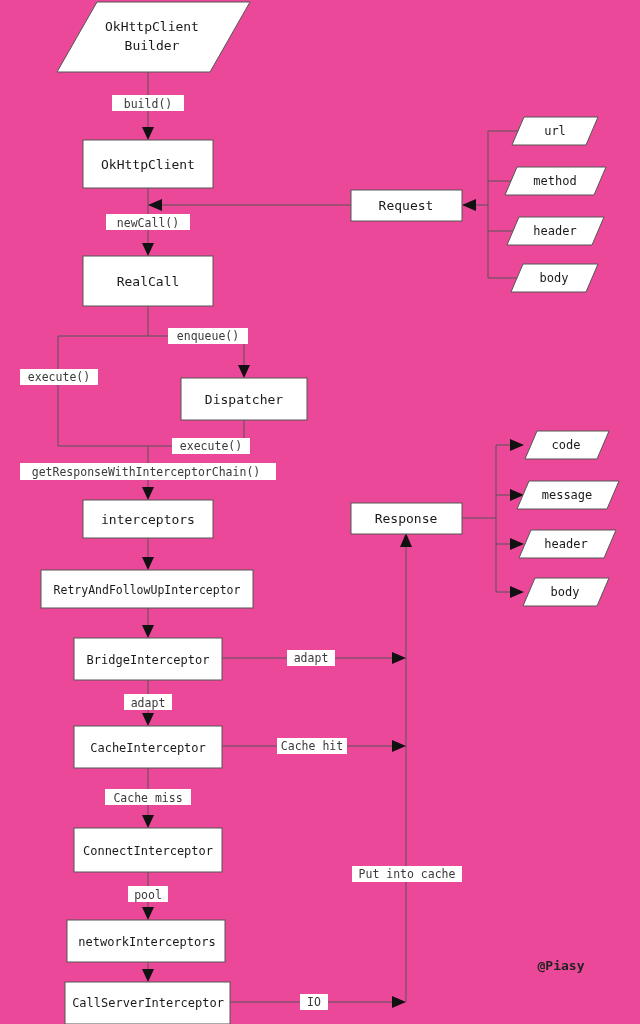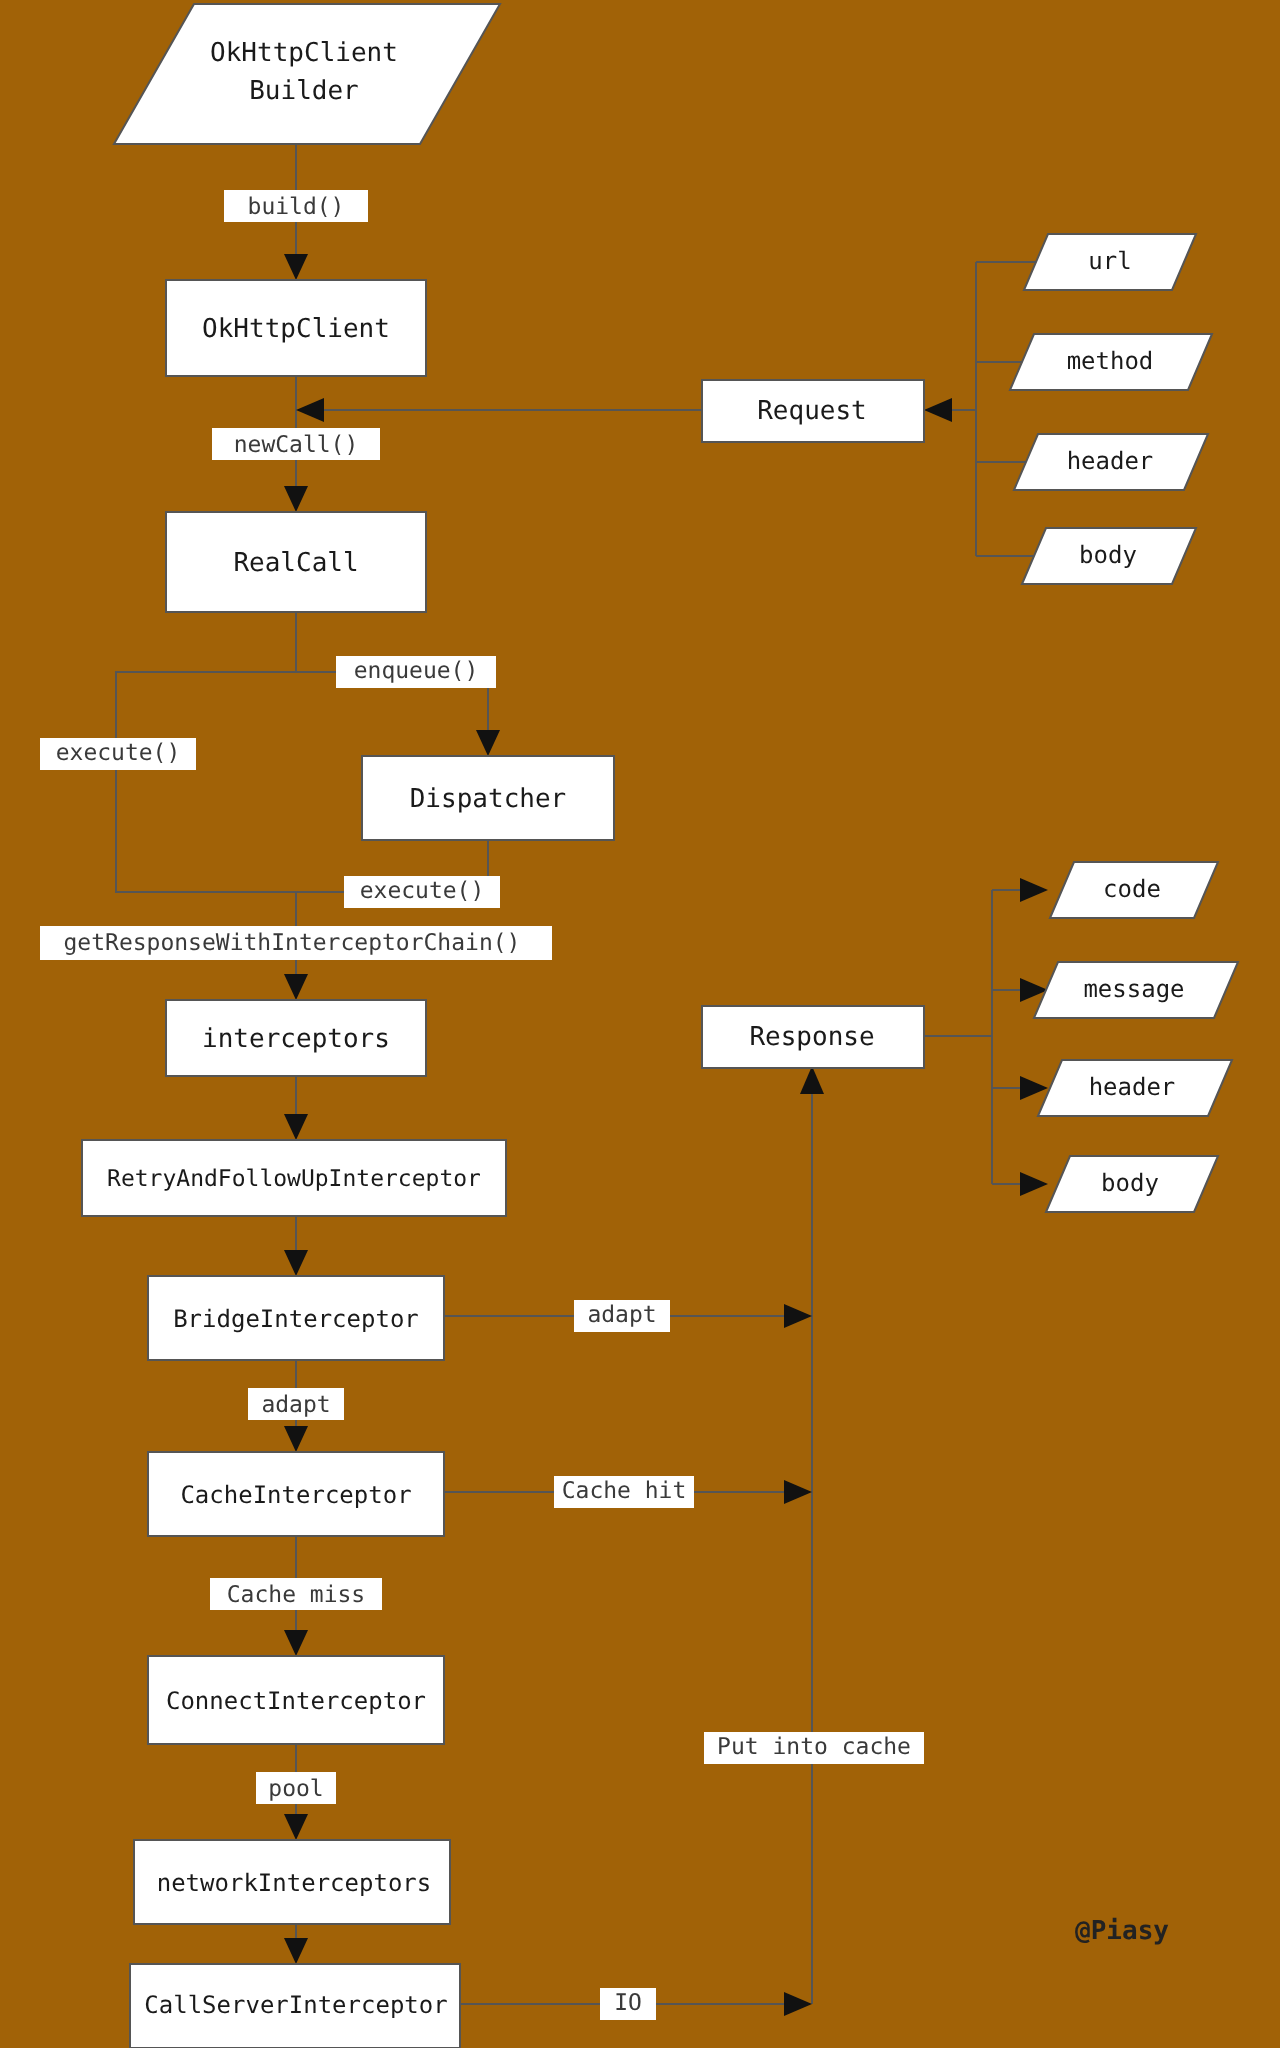--- a/index.html
+++ b/index.html
@@ -4,21 +4,21 @@
 <style>
   html, body {
     margin: 0;
     padding: 0;
     background: #ffffff;
   }
   #canvas {
     position: relative;
     width: 640px;
     height: 1024px;
-    background: #a16207;
+    background: #ec4899;
     font-family: "DejaVu Sans Mono", monospace;
     overflow: hidden;
     text-align: right;
   }
   svg#diagram {
     position: absolute;
     top: 0;
     left: 0;
     width: 640px;
     height: 1024px;

